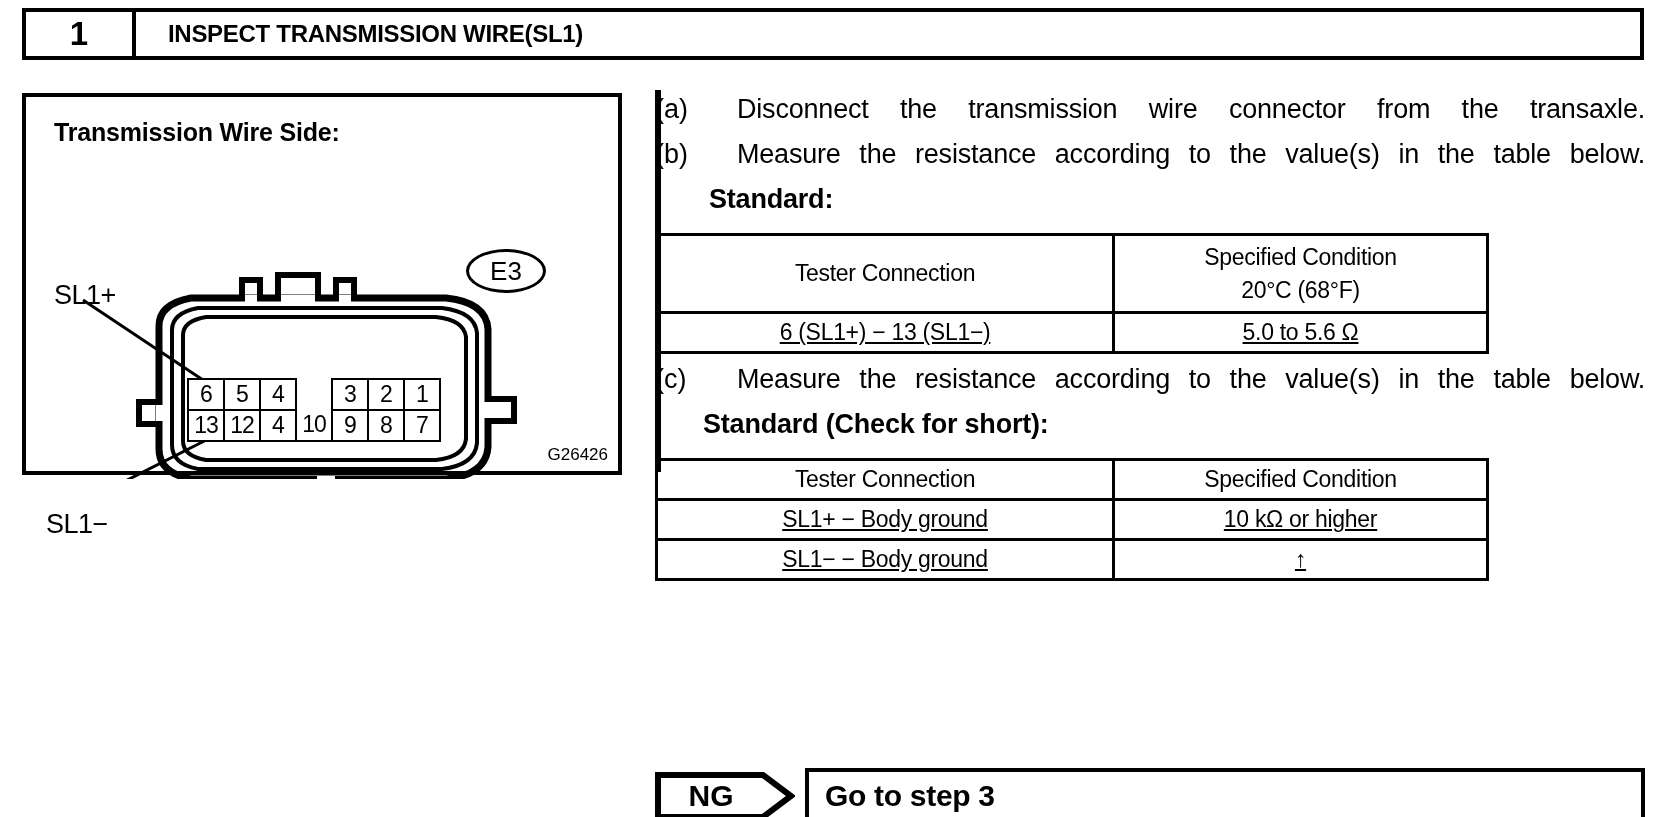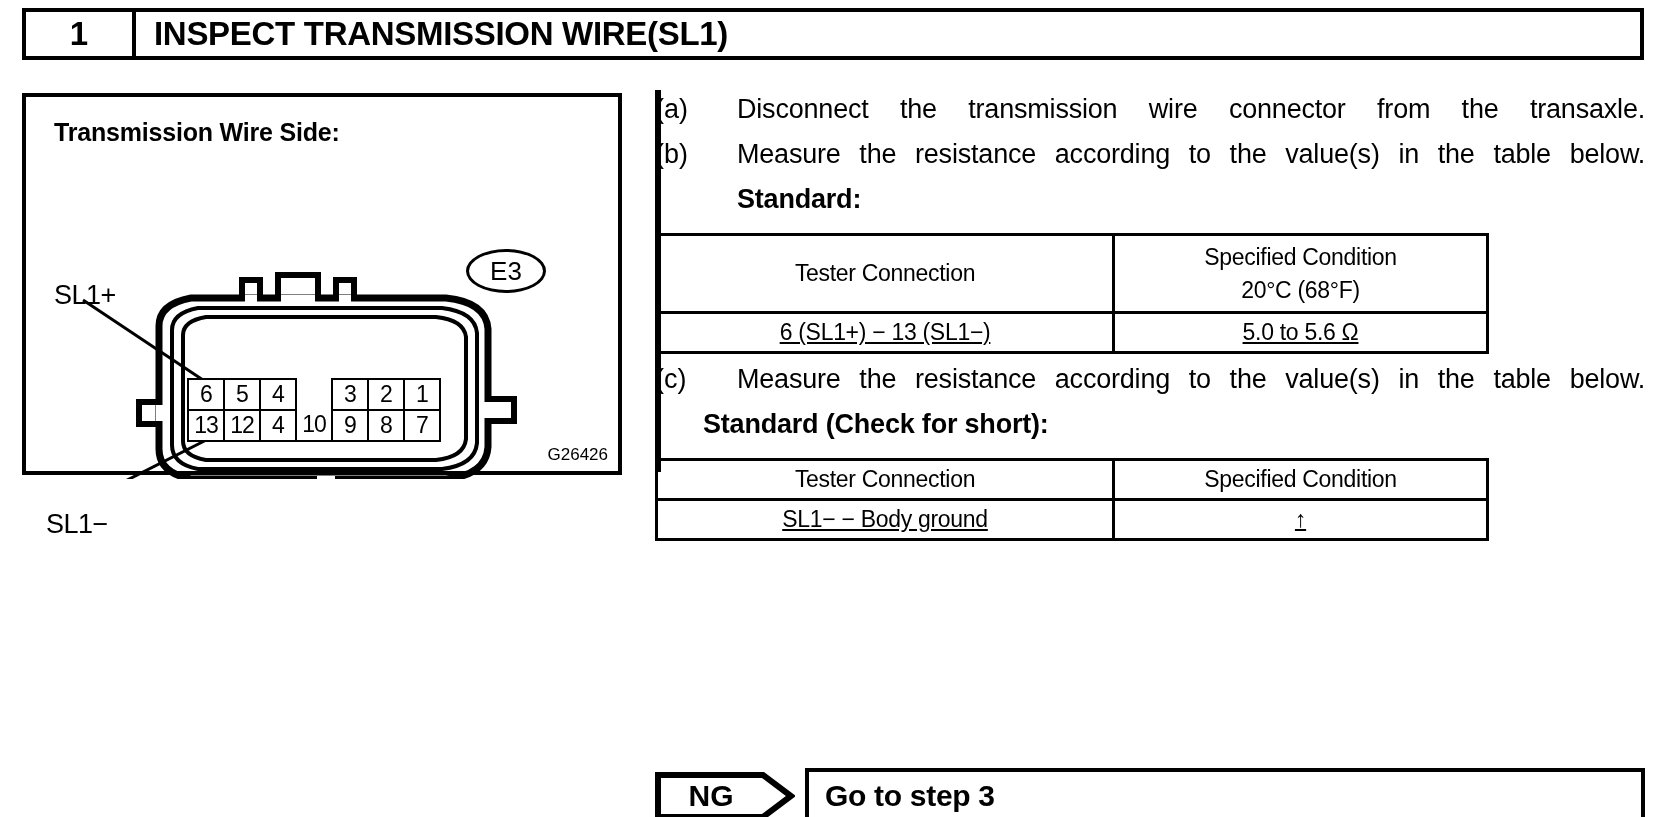--- a/index.html
+++ b/index.html
@@ -32,22 +32,22 @@
     align-items: center;
     justify-content: center;
     font-size: 33px;
     font-weight: bold;
     letter-spacing: 0px;
   }
   .step-title {
     flex: 1;
     display: flex;
     align-items: center;
-    padding-left: 18px;
-    font-size: 33px;
+    padding-left: 32px;
+    font-size: 24px;
     font-weight: bold;
     letter-spacing: -0.3px;
   }
 
   
   .figure-panel {
     position: absolute;
     left: 22px; top: 93px;
     width: 600px; height: 382px;
     border: 4px solid #000;
@@ -310,21 +310,21 @@
   <div class="proc-item">
     <div class="proc-marker">(a)</div>
     <div class="proc-text justify-all">Disconnect the transmission wire connector from the transaxle.</div>
   </div>
 
   <div class="proc-item">
     <div class="proc-marker">(b)</div>
     <div class="proc-text justify-all">Measure the resistance according to the value(s) in the table below.</div>
   </div>
 
-  <div style="padding-left:82px">
+  <div style="padding-left:54px">
     <div class="sub-head">Standard:</div>
   </div>
 
   <table class="spec-table">
     <tbody>
         <tr>
       <td class="col-a head-tall">Tester Connection</td>
       <td class="col-b head-tall">
         <div>Specified Condition</div>
         <div>20°C (68°F)</div>
@@ -346,20 +346,24 @@
     <div class="sub-head">Standard (Check for short):</div>
   </div>
 
   <table class="spec-table">
     <tbody>
         <tr>
       <td class="col-a head-short">Tester Connection</td>
       <td class="col-b head-short">Specified Condition</td>
     </tr>
     <tr>
+      <td class="col-a datarow">SL1+ − Body ground</td>
+      <td class="col-b datarow">10 kΩ or higher</td>
+    </tr>
+    <tr>
       <td class="col-a datarow">SL1− − Body ground</td>
       <td class="col-b datarow">↑</td>
     </tr>
   </tbody>
     </table>
 
 </div>
 
 <div class="result-row">
   <div class="ng-tag">

